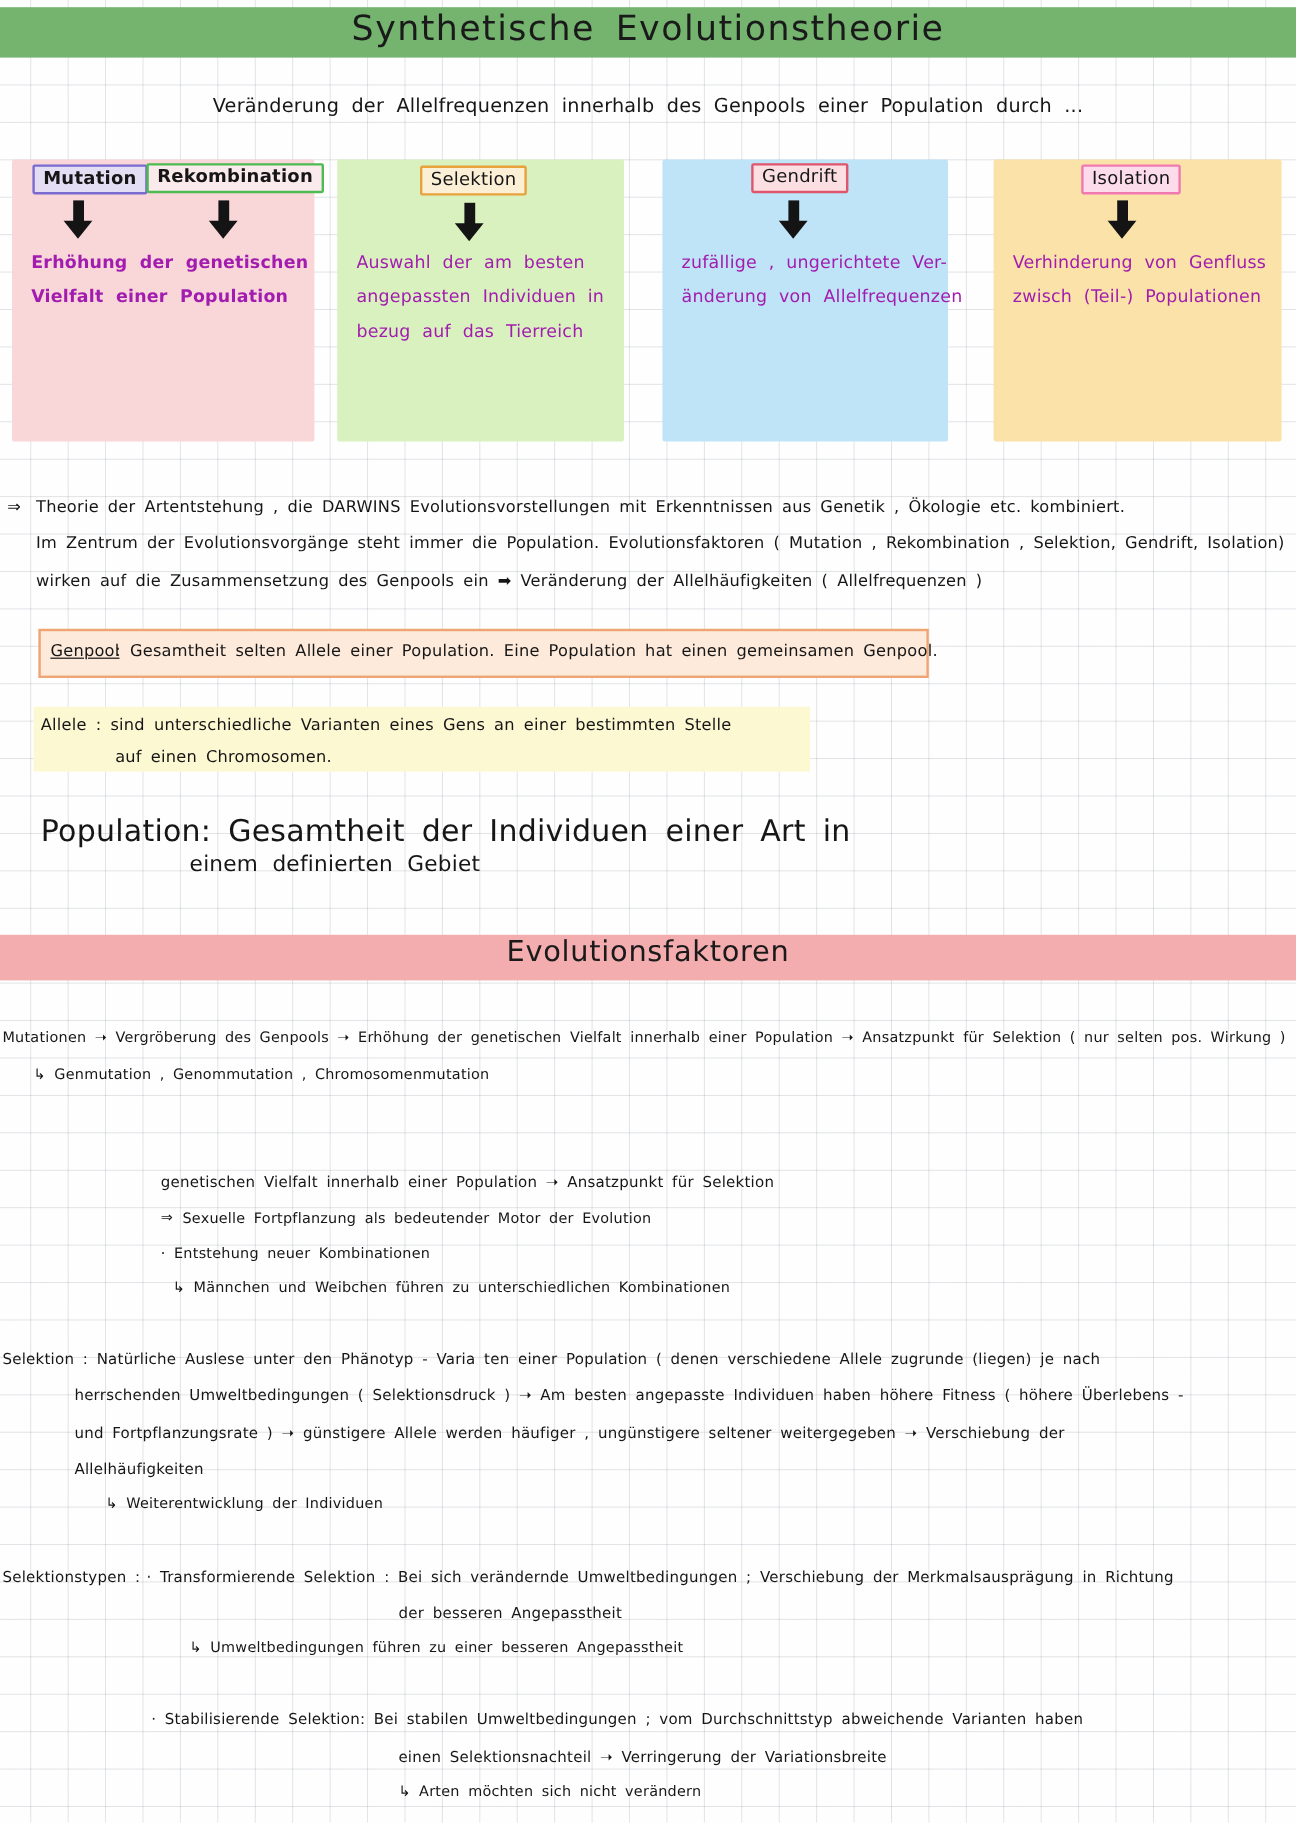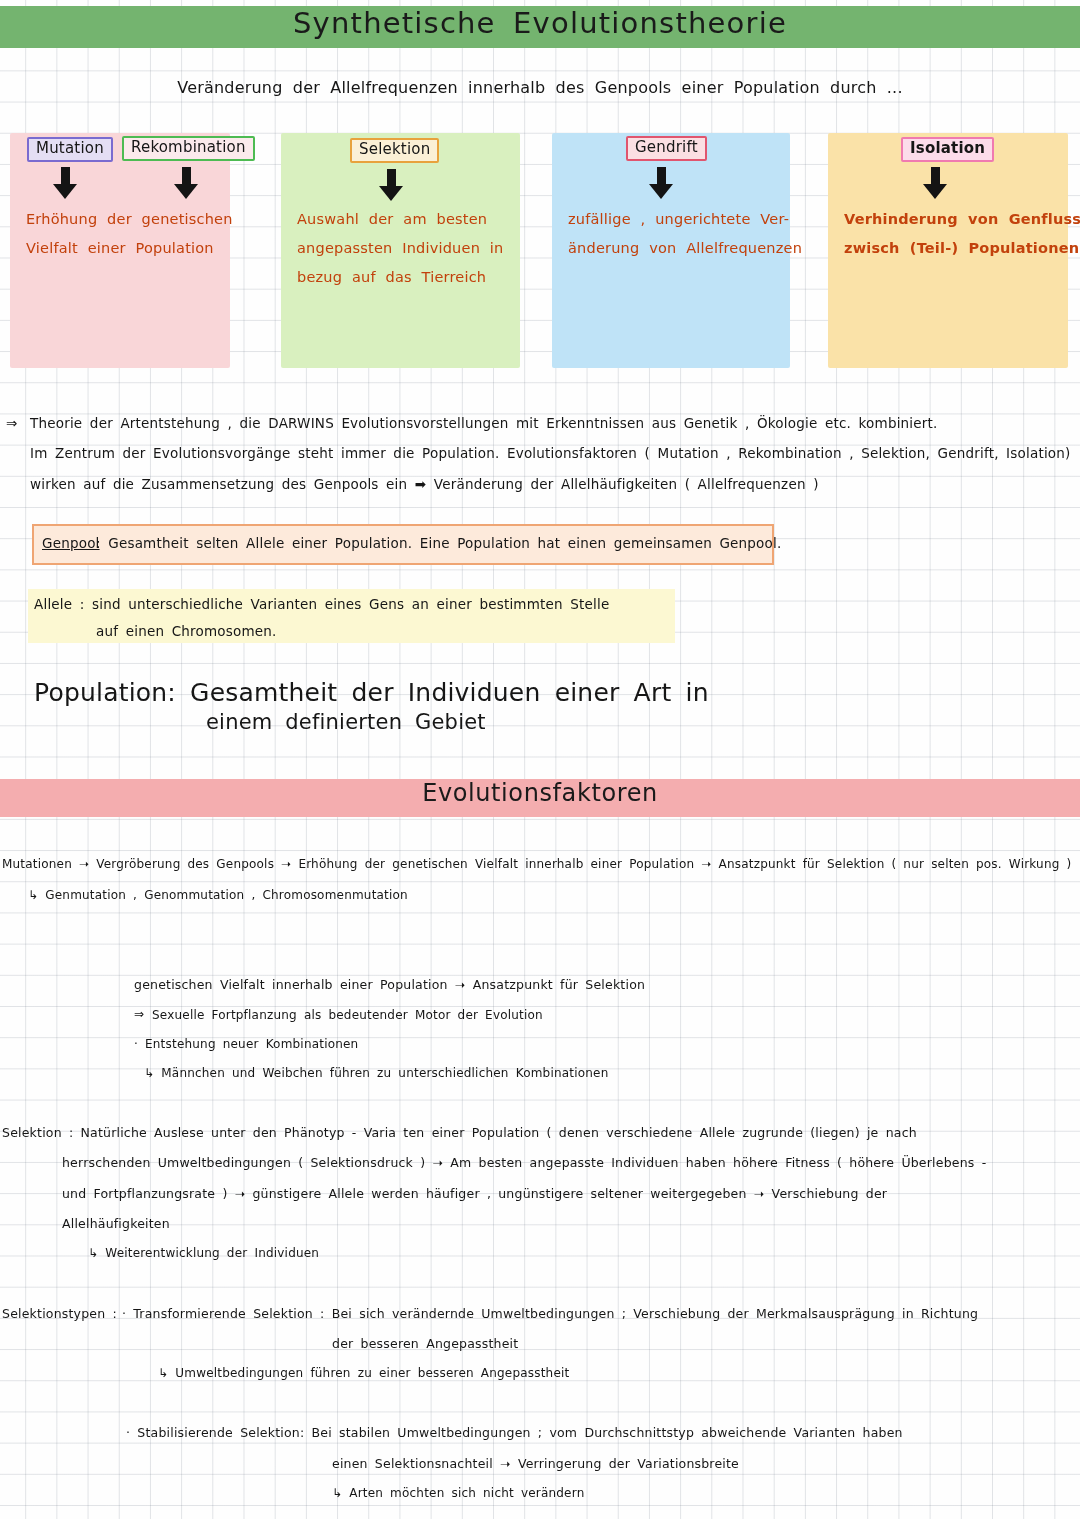--- a/index.html
+++ b/index.html
@@ -70,24 +70,24 @@
     color: #161616;
   }
 
   
   .card {
     position: absolute;
     top: 133px;
     height: 235px;
     border-radius: 2px;
   }
-  #card-mutation    { left: 10px;  width: 220px; background: #f9d6d8; }
+  #card-mutation    { left: 10px;  width: 252px; background: #f9d6d8; font-weight: bold; }
   #card-selektion   { left: 281px; width: 239px; background: #d9f0bf; }
   #card-gendrift    { left: 552px; width: 238px; background: #bfe3f7; }
-  #card-isolation   { left: 828px; width: 240px; background: #fae2a8; font-weight: bold; }
+  #card-isolation   { left: 828px; width: 240px; background: #fae2a8; }
 
   .chip {
     position: absolute;
     display: inline-block;
     padding: 2px 7px 3px 7px;
     font-size: 15px;
     line-height: 1.05;
     border-radius: 2px;
     white-space: nowrap;
   }
@@ -140,21 +140,21 @@
   #arrow-isolation     { left: 103px; top: 34px; }
 
   .card-body {
     position: absolute;
     top: 72px;
     left: 16px;
     right: 10px;
     font-size: 14.5px;
     line-height: 29px;
     word-spacing: 5px;
-    color: #c2410c;
+    color: #a21caf;
   }
   .card-body div { white-space: nowrap; }
 
   
   .line {
     position: absolute;
     font-size: 13.5px;
     color: #161616;
     white-space: nowrap;
     word-spacing: 3px;
@@ -237,21 +237,21 @@
 
   <div class="defbox" id="def-genpool"></div>
   <span class="hw line u" style="left:42px; top:535px;">Genpool</span>
   <span class="hw line" style="left:96px; top:535px;">: Gesamtheit  selten  Allele  einer  Population. Eine  Population  hat  einen  gemeinsamen   Genpool.</span>
 
   <div class="defbox" id="def-allele"></div>
   <span class="hw line" style="left:34px; top:596px;">Allele :  sind  unterschiedliche  Varianten  eines  Gens  an  einer   bestimmten  Stelle</span>
   <span class="hw line" style="left:96px; top:623px;">auf  einen  Chromosomen.</span>
 
   <span class="hw line" style="left:34px; top:678px; font-size:25px; word-spacing:6px;">Population:  Gesamtheit   der   Individuen    einer   Art  in</span>
-  <span class="hw line" style="left:158px; top:710px; font-size:21px; word-spacing:6px;margin-left:48px;">einem    definierten    Gebiet</span>
+  <span class="hw line" style="left:158px; top:710px; font-size:18px; word-spacing:6px;">einem    definierten    Gebiet</span>
 
   <div class="banner" id="factors-banner">
     <span class="hw banner-title">Evolutionsfaktoren</span>
   </div>
 
   <span class="hw line tiny" style="left:2px; top:857px;">Mutationen ➝ Vergröberung   des  Genpools ➝ Erhöhung  der  genetischen  Vielfalt innerhalb   einer   Population ➝ Ansatzpunkt   für  Selektion ( nur  selten  pos. Wirkung )</span>
   <span class="hw line tiny faded" style="left:28px; top:888px;">↳ Genmutation , Genommutation , Chromosomenmutation</span>
 
   <span class="hw line small" style="left:134px; top:977px;">genetischen  Vielfalt  innerhalb  einer    Population ➝  Ansatzpunkt  für  Selektion</span>
   <span class="hw line tiny" style="left:134px; top:1007px;">⇒</span>

